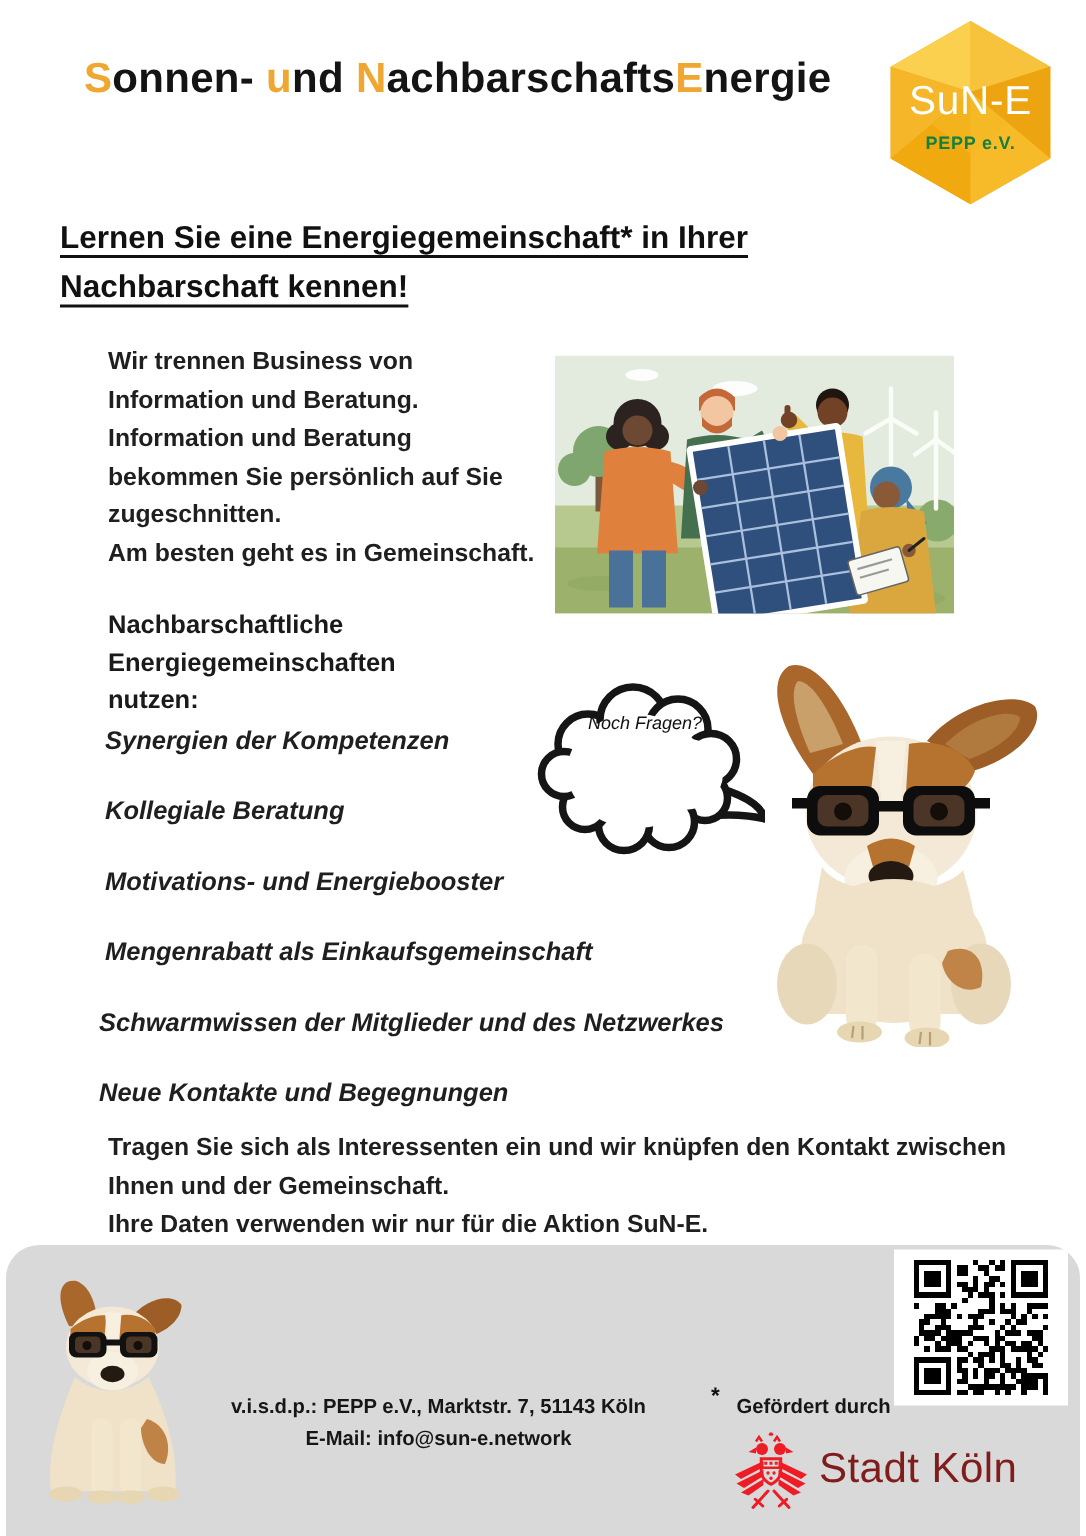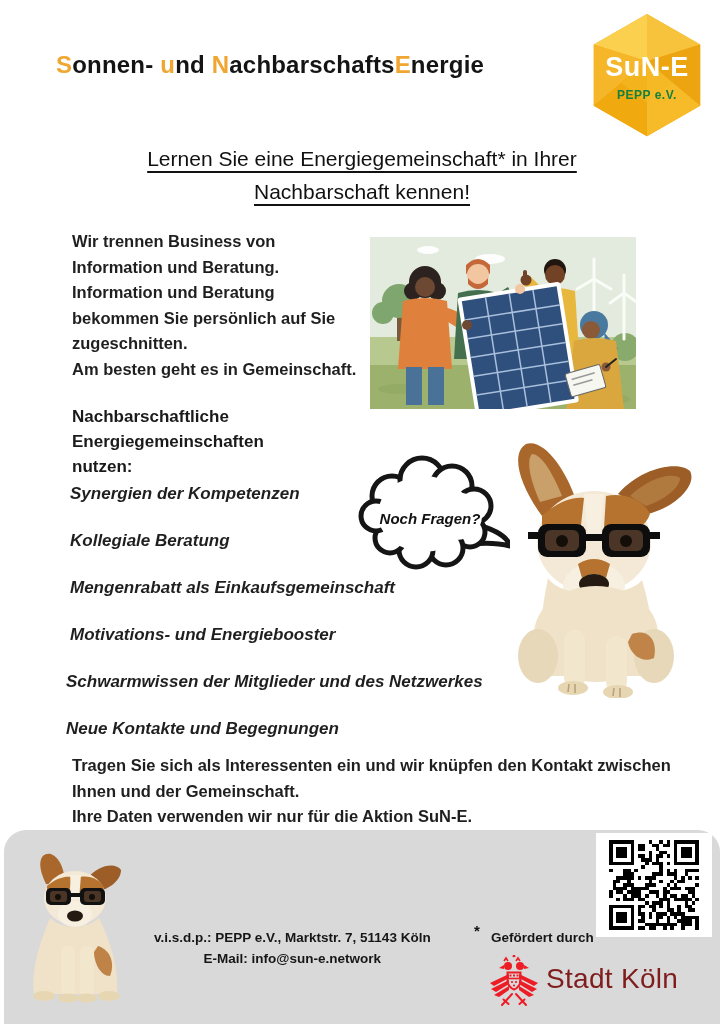--- a/index.html
+++ b/index.html
@@ -1,39 +1,39 @@
 <!DOCTYPE html>
 <html><head>
 <meta charset="utf-8">
 <style>
   * { margin:0; padding:0; box-sizing:border-box; }
   body { font-family:"Liberation Sans", sans-serif; background:#fff; }
   .page { position:relative; width:724px; height:1024px; background:#ffffff; overflow:hidden; }
 
-  .title { position:absolute; left:56px; top:36px; width:520px; font-size:24px; font-weight:bold; color:#141414; letter-spacing:.2px; white-space:nowrap;margin-top:15px; }
+  .title { position:absolute; left:56px; top:36px; width:520px; font-size:28px; font-weight:bold; color:#141414; letter-spacing:.2px; white-space:nowrap; }
   .title .accent { color:#efa732; }
 
   .logo { position:absolute; left:578px; top:12px; width:138px; height:126px; }
   .logo svg { position:absolute; inset:0; }
-  .logo-text1 { position:absolute; left:0; right:0; top:40px; text-align:center; color:#fff; font-size:27px; font-weight:bold; letter-spacing:.5px; }
+  .logo-text1 { position:absolute; left:0; right:0; top:40px; text-align:center; color:#fff; font-size:27px; font-weight:normal; letter-spacing:.5px; }
   .logo-text2 { position:absolute; left:0; right:0; top:76px; text-align:center; color:#15803d; font-size:12px; font-weight:bold; letter-spacing:.5px; }
 
-  .headline { position:absolute; left:40px; right:40px; top:142px; text-align:center; font-size:21px; font-weight:normal; color:#111;
+  .headline { position:absolute; left:40px; right:40px; top:142px; font-size:21px; font-weight:bold; color:#111;
               line-height:33px; text-decoration:underline; text-decoration-thickness:2px; text-underline-offset:5px; white-space:pre-line; }
 
   .intro { position:absolute; left:72px; top:229px; width:300px; font-size:16.5px; font-weight:bold; color:#1f1f1f; line-height:25.5px; white-space:pre-line; }
 
   .illustration { position:absolute; left:370px; top:237px; width:266px; height:172px; }
 
   .benefits-heading { position:absolute; left:72px; top:404px; font-size:17px; font-weight:bold; color:#1a1a1a; line-height:25px; white-space:pre-line; }
   .benefits { position:absolute; left:70px; top:483px; display:flex; flex-direction:column; }
   .benefit { font-size:17px; font-weight:bold; font-style:italic; color:#1f1f1f; line-height:21px; margin-bottom:26px; white-space:nowrap; }
 
   .bubble-wrap { position:absolute; left:358px; top:448px; width:152px; height:132px; }
-  .bubble-text { position:absolute; left:366px; top:510px; width:128px; text-align:center; font-size:15px; font-weight:bold; font-style:italic; color:#111; }
+  .bubble-text { position:absolute; left:366px; top:475px; width:128px; text-align:center; font-size:12px; font-weight:normal; font-style:italic; color:#111; }
 
   .dog-main { position:absolute; left:482px; top:436px; width:224px; height:262px; }
 
   .cta { position:absolute; left:72px; top:753px; width:620px; font-size:16.5px; font-weight:bold; color:#1f1f1f; line-height:25.5px; white-space:pre-line; }
 
   .footer { position:absolute; left:4px; top:830px; width:716px; height:200px; background:#d9d9d9; border-radius:22px 22px 0 0; }
   .footer-dog { position:absolute; left:10px; top:20px; width:122px; height:162px; }
   .footer-heading { position:absolute; left:150px; top:11px; font-size:17.5px; font-weight:bold; color:#161616; line-height:27px; white-space:pre-line; }
   .contact { position:absolute; left:150px; top:97px; font-size:13.5px; font-weight:bold; color:#161616; line-height:21px;text-align:center; }
   .qr-box { position:absolute; left:592px; top:3px; width:116px; height:104px; background:#ffffff; display:flex; align-items:center; justify-content:center; }
@@ -154,22 +154,22 @@
       <line x1="236" y1="130" x2="246" y2="122" stroke="#222" stroke-width="2" stroke-linecap="round"></line>
     </svg>
   </div>
 
   <div class="benefits-heading">Nachbarschaftliche
 Energiegemeinschaften
 nutzen:</div>
   <div class="benefits">
     <div class="benefit">Synergien der Kompetenzen</div>
     <div class="benefit">Kollegiale Beratung</div>
+    <div class="benefit">Motivations- und Energiebooster</div>
     <div class="benefit">Mengenrabatt als Einkaufsgemeinschaft</div>
-    <div class="benefit">Motivations- und Energiebooster</div>
     <div class="benefit" style="margin-left:-4px">Schwarmwissen der Mitglieder und des Netzwerkes</div>
     <div class="benefit" style="margin-left:-4px">Neue Kontakte und Begegnungen</div>
   </div>
 
   <div class="bubble-wrap">
     <svg viewBox="0 0 152 132" width="152" height="132">
       <g stroke="#151515" stroke-width="5" fill="#ffffff">
         <path d="M116,76 Q148,84 152,98 Q136,94 114,96 Z" stroke-linejoin="round"></path>
         <circle cx="34" cy="48" r="20"></circle>
         <circle cx="64" cy="32" r="22"></circle>

